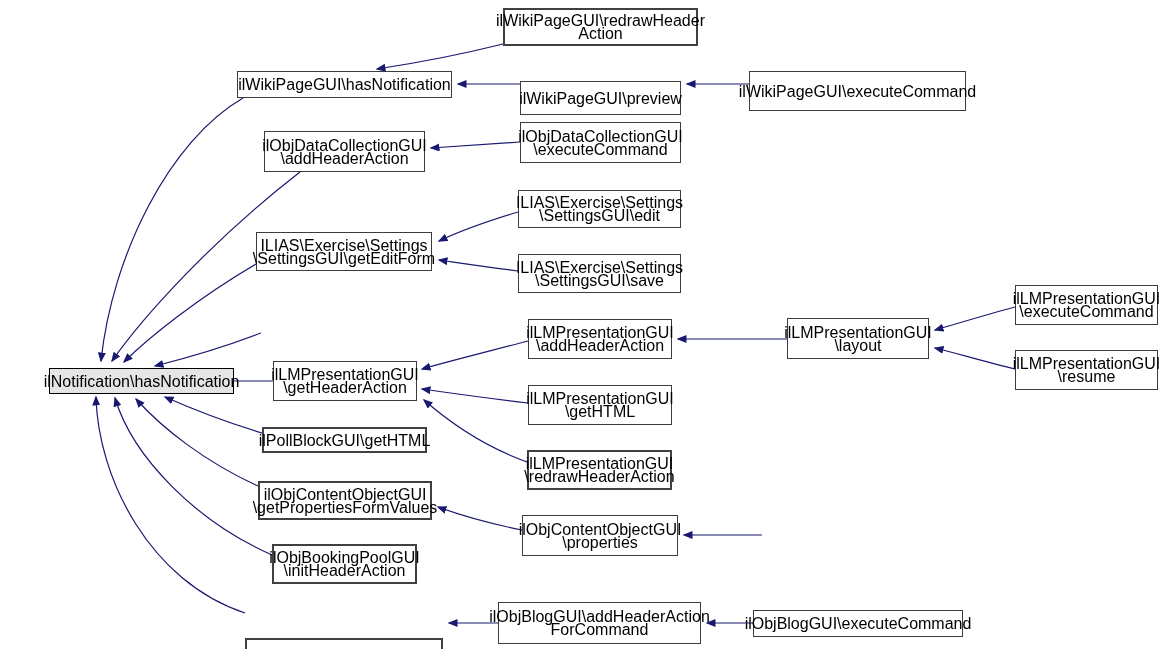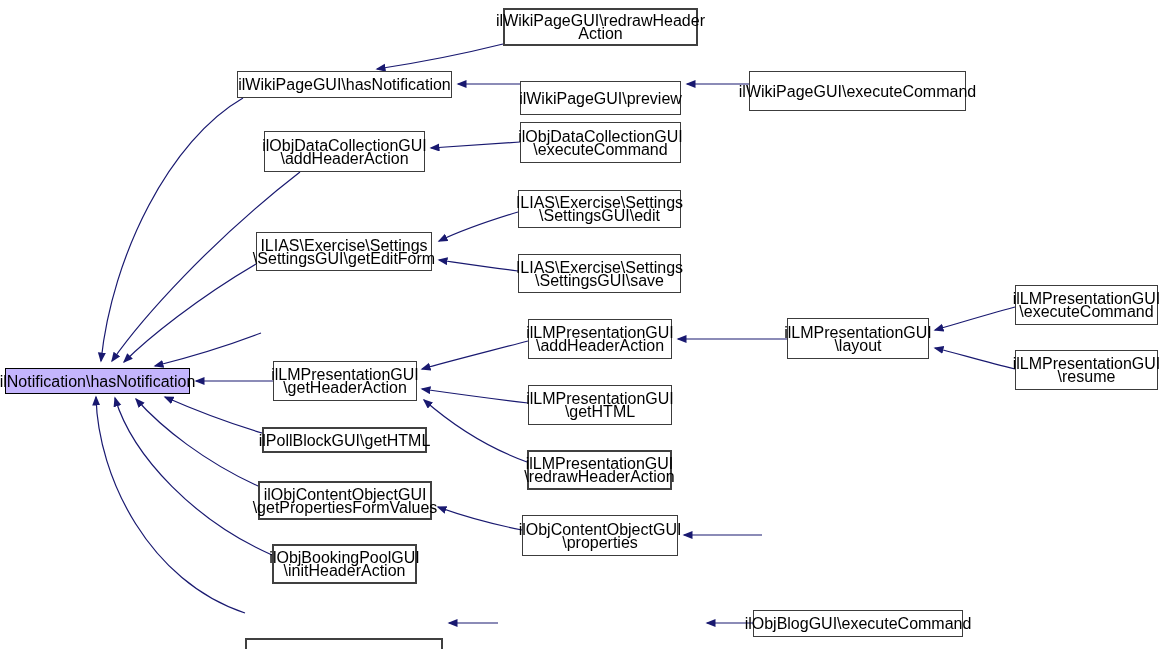--- a/index.html
+++ b/index.html
@@ -21,21 +21,21 @@
     line-height:13px;
     display:flex;
     align-items:center;
     justify-content:center;
     text-align:center;
     white-space:pre-line;
     padding:1px 3px;
     cursor:pointer;
   }
   .node.bold { border-width:2px; border-color:#404040; }
-  .node.focus { background:#c4b5fd; border:1px solid #000000; cursor:default; }
+  .node.focus { background:#e5e5e5; border:1px solid #000000; cursor:default;margin-left:44px; }
 </style>
 </head>
 <body>
 
 <div id="canvas">
 
   <svg id="edges" width="1164" height="649" viewBox="0 0 1164 649">
     <defs>
       <marker id="arrow" markerUnits="userSpaceOnUse" markerWidth="11" markerHeight="9" refX="8.5" refY="4" orient="auto">
         <path d="M0,0 L10,4 L0,8 z" fill="#191970"></path>
@@ -101,15 +101,17 @@
   <div class="node bold" style="left:262px;top:427px;width:165px;height:26px">ilPollBlockGUI\getHTML</div>
   <div class="node bold" style="left:527px;top:450px;width:145px;height:40px">ilLMPresentationGUI
 \redrawHeaderAction</div>
   <div class="node bold" style="left:258px;top:481px;width:174px;height:39px">ilObjContentObjectGUI
 \getPropertiesFormValues</div>
   <div class="node" style="left:522px;top:515px;width:156px;height:41px">ilObjContentObjectGUI
 \properties</div>
   <div class="node bold" style="left:272px;top:544px;width:145px;height:40px">ilObjBookingPoolGUI
 \initHeaderAction</div>
   <div class="node bold" style="left:245px;top:638px;width:198px;height:35px">ilObjBlogGUI\initHeaderAction</div>
+  <div class="node" style="left:498px;top:602px;width:203px;height:42px">ilObjBlogGUI\addHeaderAction
+ForCommand</div>
   <div class="node" style="left:753px;top:610px;width:210px;height:27px">ilObjBlogGUI\executeCommand</div>
 
 </div>
 
 </body></html>

